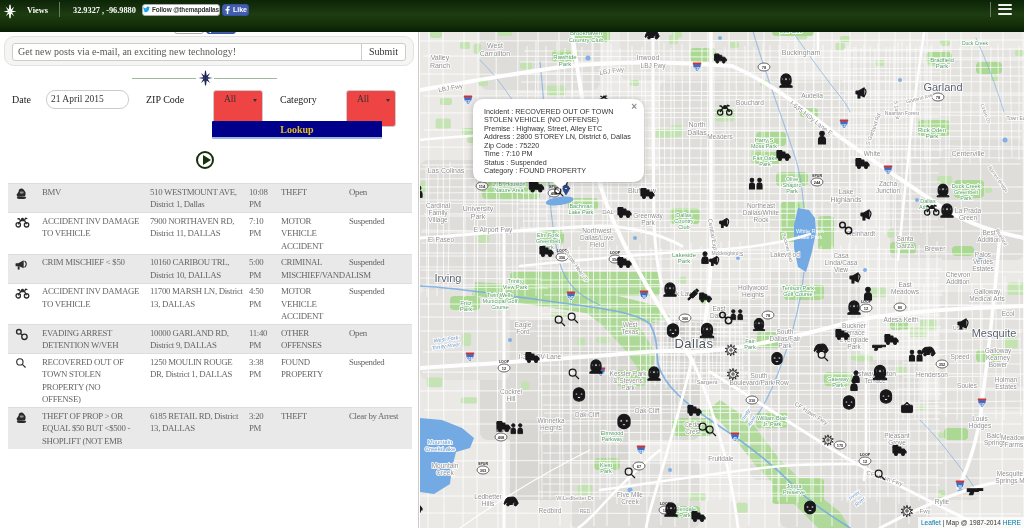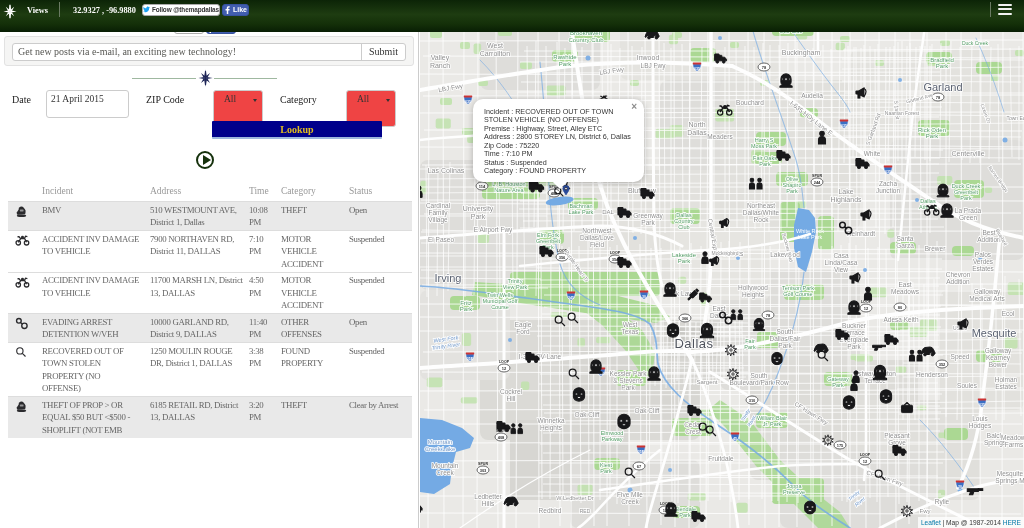--- a/index.html
+++ b/index.html
@@ -2,28 +2,28 @@
 <html><head><meta charset="utf-8">
 <style>
 *{margin:0;padding:0;box-sizing:border-box}
 html,body{width:1024px;height:528px;overflow:hidden;background:#fff;font-family:"Liberation Serif",serif}
 #bar{position:absolute;left:0;top:0;width:1024px;height:32px;background:linear-gradient(180deg,#0c2407 0%,#1e3c11 45%,#143009 75%,#081e04 100%);z-index:50}
 #bar .vsep{position:absolute;top:2px;width:1px;height:15px;background:#6a7a63}
 #bar .t{position:absolute;color:#fff;font-weight:bold;font-size:8.3px;top:5.5px;white-space:nowrap}
 .twbtn{position:absolute;background:#fff;border:1px solid #aaa;border-radius:3px;font-family:"Liberation Sans",sans-serif;font-weight:bold;color:#333;display:flex;align-items:center;justify-content:center;gap:2px;white-space:nowrap;overflow:hidden}
 .fbbtn{position:absolute;background:#415dae;border:1px solid #36519e;border-radius:3px;font-family:"Liberation Sans",sans-serif;font-weight:bold;color:#fff;display:flex;align-items:center;justify-content:center;gap:2px;white-space:nowrap;overflow:hidden}
 #panel{position:absolute;left:0;top:20px;width:419px;height:508px;background:#fff;border-right:1px solid #ccc;z-index:20}
-#emailbox{position:absolute;left:4px;top:16px;width:410px;height:30px;background:#f5f5f4;border:1px solid #e2e2e2;border-radius:3px}
+#emailbox{position:absolute;left:4px;top:16px;width:410px;height:30px;background:#f5f5f4;border:1px solid #e2e2e2;border-radius:10px}
 #emailinner{position:absolute;left:7px;top:6px;right:7px;height:18px;background:#fff;border:1px solid #ccc;border-radius:3px;display:flex}
 #emailinner .ph{flex:1;color:#575753;font-size:10px;line-height:16px;padding-left:5px;overflow:hidden;white-space:nowrap}
 #emailinner .sub{width:44px;border-left:1px solid #ccc;color:#333;font-size:10px;line-height:16px;text-align:center}
 .divline{position:absolute;top:58px;height:1px;background:#9fb8a0}
 #divlogo{position:absolute;left:198px;top:49px}
 .flabel{position:absolute;top:74px;font-size:10px;color:#222}
-.finput{position:absolute;top:70px;height:28px;background:#fff;border:1px solid #ccc;border-radius:3px;font-size:9.5px;color:#333;line-height:17px;padding-left:4px}
+.finput{position:absolute;top:70px;height:19px;background:#fff;border:1px solid #ccc;border-radius:9px;font-size:9.5px;color:#333;line-height:17px;padding-left:4px}
 .fsel{position:absolute;top:70px;height:37px;background:#ef4444;border:1px solid #ccc;border-radius:3px;font-size:9.5px;color:#333;line-height:17px}
 .fsel .car{position:absolute;right:5px;top:7.5px;width:0;height:0;border-left:2.5px solid transparent;border-right:2.5px solid transparent;border-top:3.5px solid #333}
 #lookup{position:absolute;left:212px;top:101px;width:170px;height:18px;background:#00008b;border-bottom:2px solid #9db7dd;color:#e0bc1e;font-weight:bold;font-size:10px;text-align:center;line-height:17px;border-radius:1px}
 #play{position:absolute;left:196px;top:131px;width:18px;height:18px;border-radius:50%;background:#fff;border:2.5px solid #15310c;display:flex;align-items:center;justify-content:center}
 #play .tri{width:0;height:0;border-top:5.5px solid transparent;border-bottom:5.5px solid transparent;border-left:8.5px solid #15310c;margin-left:3px}
 #tbl{position:absolute;left:8px;top:163px;width:404px;border-collapse:collapse;font-size:8.8px;color:#666;table-layout:fixed}
 #tbl th{color:#999;font-weight:normal;text-align:left;padding:3px 2px 5px 1px;font-size:9.5px}
 #tbl td{padding:1.5px 2px 1.5px 1px;vertical-align:top;line-height:12.5px;letter-spacing:-0.3px}
 #tbl tr{border-top:1px solid #ddd}
 #tbl .rg{background:#e9e9e9}
@@ -116,28 +116,20 @@
   <table id="tbl">
   <colgroup>
         <col style="width:33px">
         <col style="width:108px">
         <col style="width:99px">
         <col style="width:32px">
         <col style="width:68px">
         <col style="width:64px">
       </colgroup>
   <tbody>
-        <tr style="border-top:none">
-          <th></th>
-          <th>Incident</th>
-          <th>Address</th>
-          <th>Time</th>
-          <th>Category</th>
-          <th>Status</th>
-        </tr>
   <tr class="rg">
 <td class="ic"><svg width="13" height="13" viewBox="0 0 16 16">
               <g fill="#2b2b2e">
                 <path d="M4.5,5.5 q-0.5,-3 2,-3.5 q3,-0.5 4,1 l1.5,2 q1.5,1.5 1,4 l-0.5,2.5 l-8.5,0.5 q-1.5,-2 -1,-4 z"></path>
                 <path d="M2,9 l3,-2 l0.5,4 l-3,1 z"></path>
                 <ellipse cx="8" cy="13.2" rx="5.8" ry="1.6"></ellipse>
                 <rect x="6" y="5.5" width="4.5" height="2.5" fill="#fff" opacity="0.5" rx="0.5"></rect>
               </g>
             </svg></td>
 <td>BMV</td>
@@ -152,20 +144,35 @@
                 <circle cx="3.4" cy="9.5" r="2.4" fill="none" stroke-width="1.4"></circle>
                 <circle cx="12.4" cy="9.5" r="2.4" fill="none" stroke-width="1.4"></circle>
                 <path d="M3.4,9 l2.6,-4 l4.4,0 l2,4 M6,5 l-1.8,-2 l-1.6,0 M10,5 l1.3,-2.6 l2,0.4" fill="none" stroke-width="1.4"></path>
                 <circle cx="8" cy="3.6" r="1.6" stroke="none"></circle>
               </g>
             </svg></td>
 <td>ACCIDENT INV DAMAGE TO VEHICLE</td>
 <td>7900 NORTHAVEN RD, District 11, DALLAS</td>
 <td>7:10 PM</td>
 <td>MOTOR VEHICLE ACCIDENT</td>
+<td>Suspended</td>
+        </tr>
+<tr class="rg">
+<td class="ic"><svg width="14" height="12" viewBox="0 0 16 14">
+              <g fill="#2b2b2e">
+                <path d="M2,7 l8,-4.5 l0,9.5 l-8,-3.5 z"></path>
+                <rect x="0.5" y="6" width="3" height="3.5" rx="0.6"></rect>
+                <rect x="3" y="9.5" width="2.2" height="4"></rect>
+                <path d="M11,3.5 q4,3 0,7.5" fill="none" stroke="#2b2b2e" stroke-width="1.3"></path>
+              </g>
+            </svg></td>
+<td>CRIM MISCHIEF &lt; $50</td>
+<td>10160 CARIBOU TRL, District 10, DALLAS</td>
+<td>5:00 PM</td>
+<td>CRIMINAL MISCHIEF/VANDALISM</td>
 <td>Suspended</td>
         </tr>
 <tr class="rw">
 <td class="ic"><svg width="15" height="12" viewBox="0 0 16 13">
               <g fill="#2b2b2e" stroke="#2b2b2e">
                 <circle cx="3.4" cy="9.5" r="2.4" fill="none" stroke-width="1.4"></circle>
                 <circle cx="12.4" cy="9.5" r="2.4" fill="none" stroke-width="1.4"></circle>
                 <path d="M3.4,9 l2.6,-4 l4.4,0 l2,4 M6,5 l-1.8,-2 l-1.6,0 M10,5 l1.3,-2.6 l2,0.4" fill="none" stroke-width="1.4"></path>
                 <circle cx="8" cy="3.6" r="1.6" stroke="none"></circle>
               </g>

